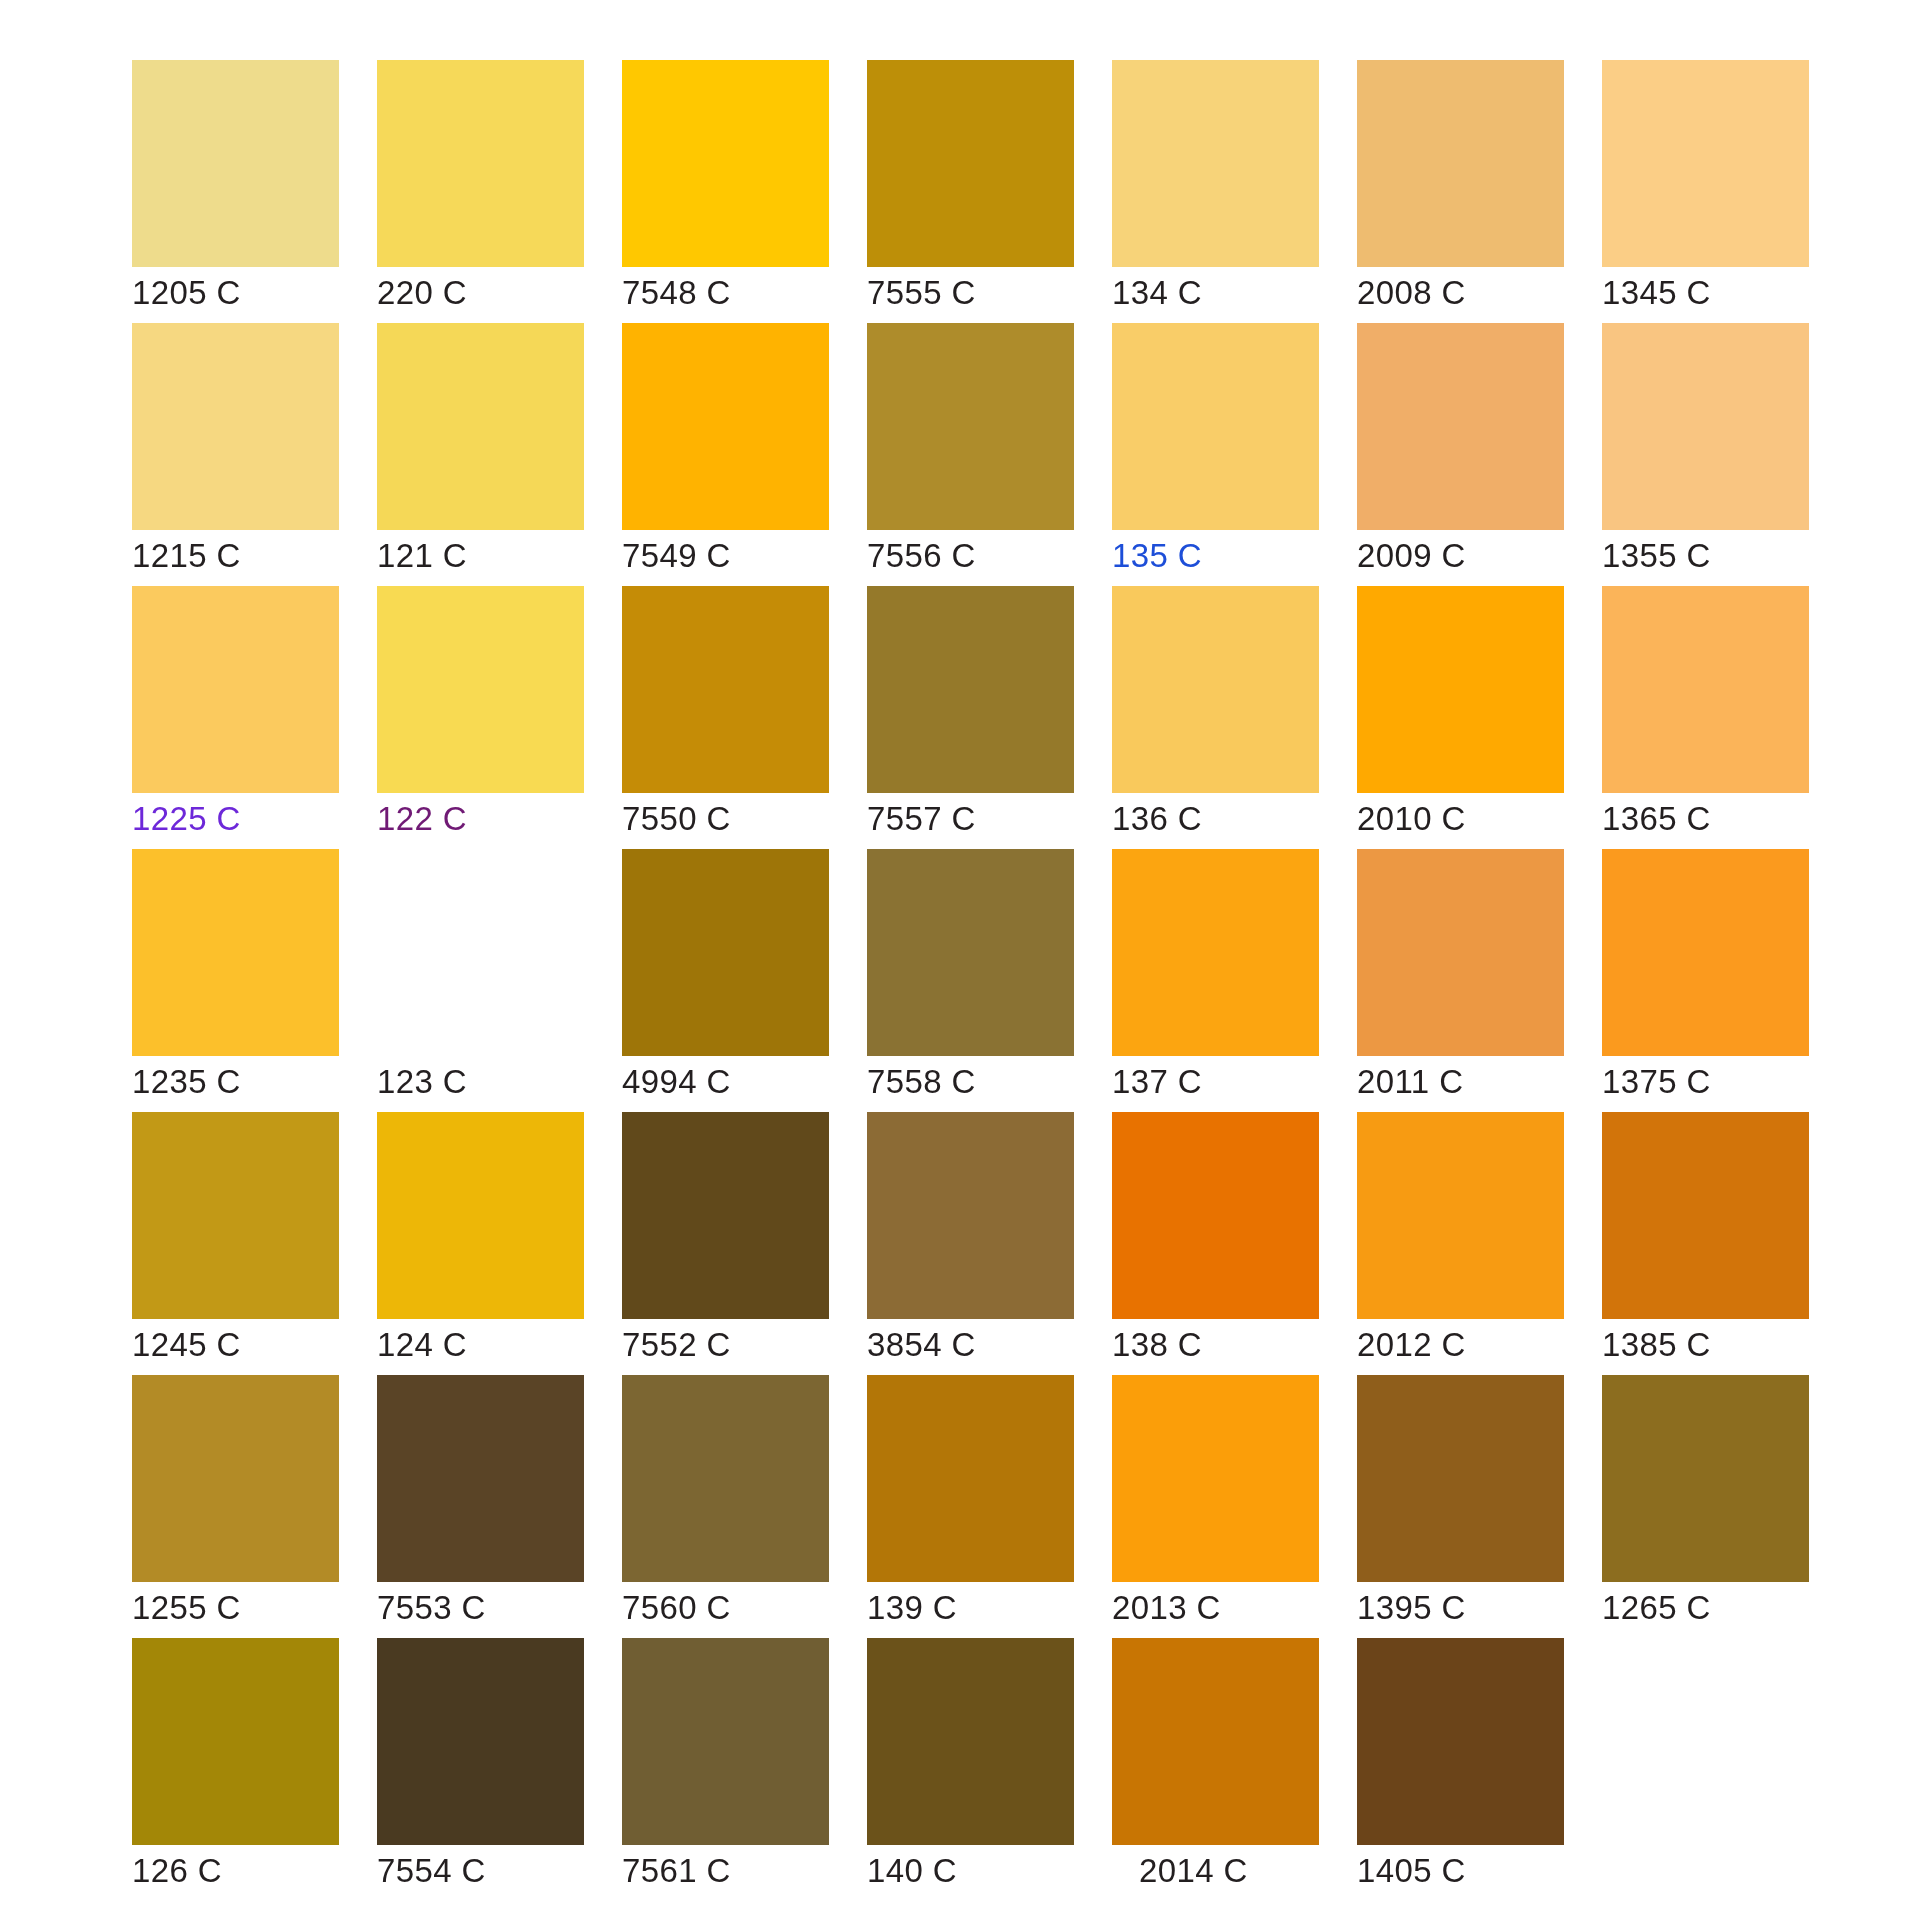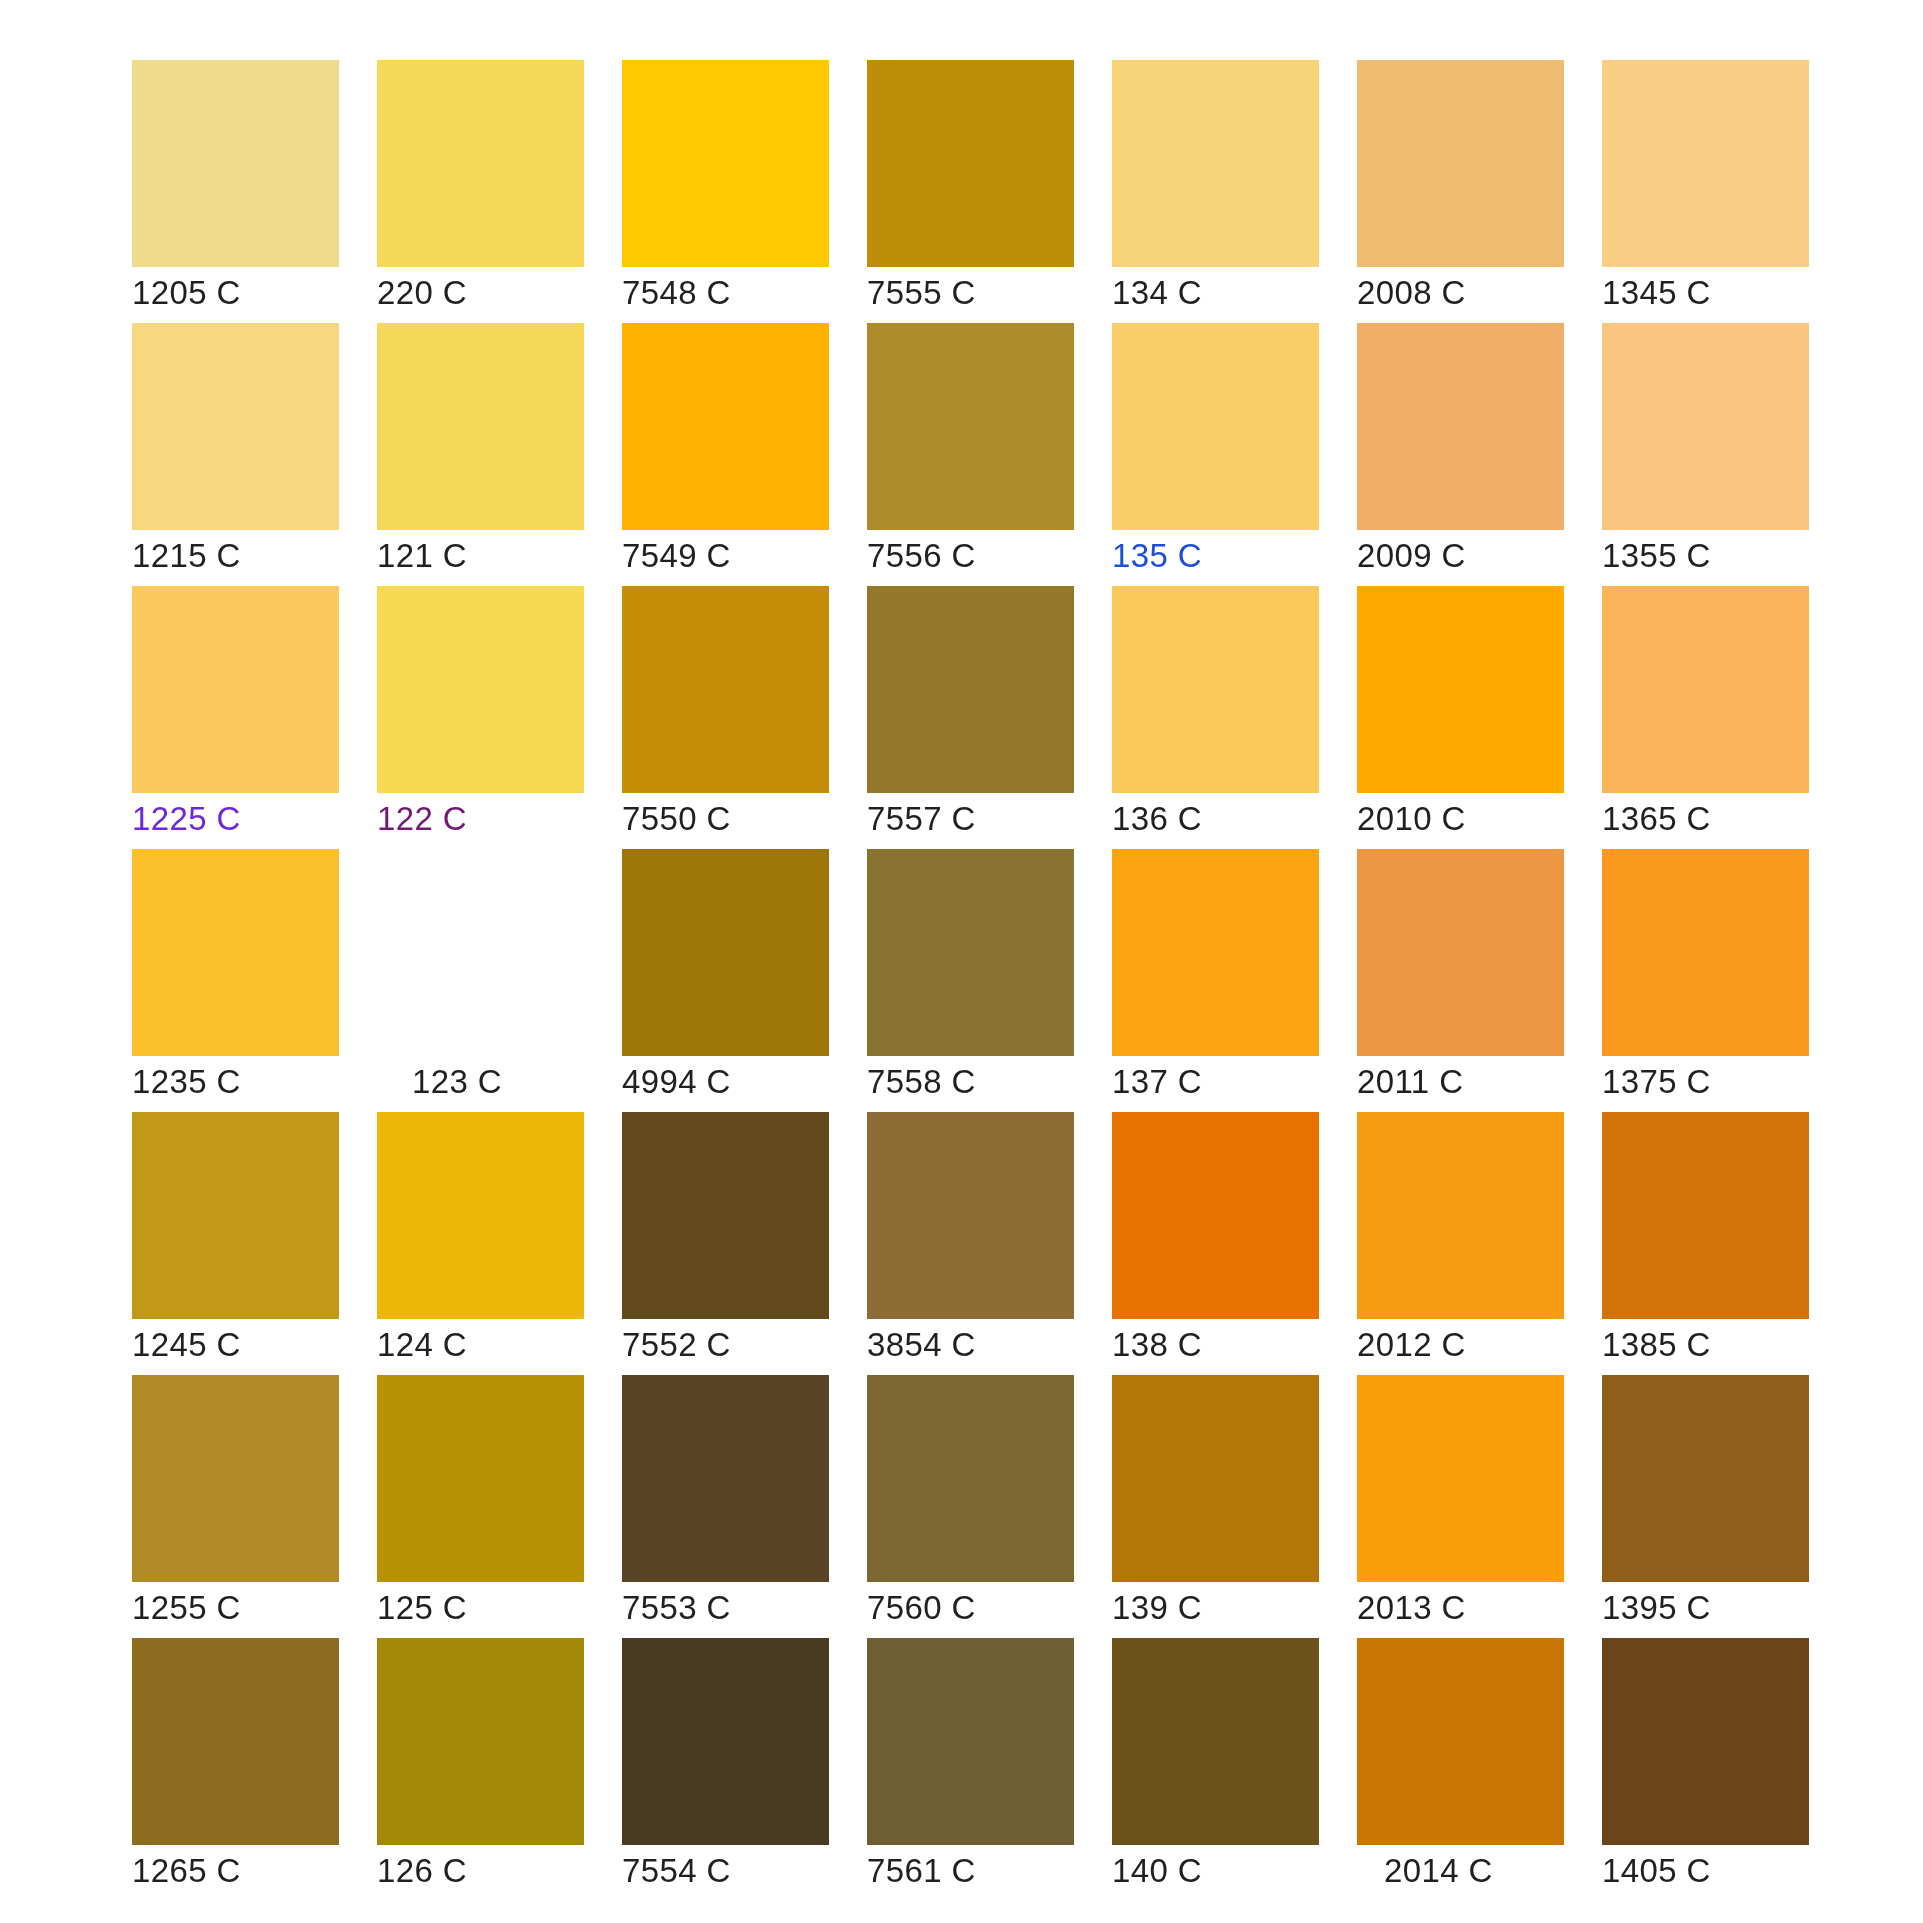--- a/index.html
+++ b/index.html
@@ -144,21 +144,21 @@
       <div class="swatch-cell">
         <div class="swatch-chip" style="background-color: rgb(251, 180, 89);"></div>
         <div class="swatch-label" style="color: rgb(35, 31, 32);">1365 C</div>
       </div>
       <div class="swatch-cell">
         <div class="swatch-chip" style="background-color: rgb(252, 192, 43);"></div>
         <div class="swatch-label" style="color: rgb(35, 31, 32);">1235 C</div>
       </div>
       <div class="swatch-cell">
         <div class="swatch-chip"></div>
-        <div class="swatch-label" style="color: rgb(35, 31, 32); margin-left: 35px;">123 C</div>
+        <div class="swatch-label" style="color: rgb(35, 31, 32);">123 C</div>
       </div>
       <div class="swatch-cell">
         <div class="swatch-chip" style="background-color: rgb(158, 117, 8);"></div>
         <div class="swatch-label" style="color: rgb(35, 31, 32);">4994 C</div>
       </div>
       <div class="swatch-cell">
         <div class="swatch-chip" style="background-color: rgb(138, 114, 51);"></div>
         <div class="swatch-label" style="color: rgb(35, 31, 32);">7558 C</div>
       </div>
       <div class="swatch-cell">
@@ -199,24 +199,20 @@
       </div>
       <div class="swatch-cell">
         <div class="swatch-chip" style="background-color: rgb(210, 116, 10);"></div>
         <div class="swatch-label" style="color: rgb(35, 31, 32);">1385 C</div>
       </div>
       <div class="swatch-cell">
         <div class="swatch-chip" style="background-color: rgb(179, 139, 38);"></div>
         <div class="swatch-label" style="color: rgb(35, 31, 32);">1255 C</div>
       </div>
       <div class="swatch-cell">
-        <div class="swatch-chip" style="background-color: rgb(184, 146, 6);"></div>
-        <div class="swatch-label" style="color: rgb(35, 31, 32);">125 C</div>
-      </div>
-      <div class="swatch-cell">
         <div class="swatch-chip" style="background-color: rgb(90, 68, 38);"></div>
         <div class="swatch-label" style="color: rgb(35, 31, 32);">7553 C</div>
       </div>
       <div class="swatch-cell">
         <div class="swatch-chip" style="background-color: rgb(124, 102, 50);"></div>
         <div class="swatch-label" style="color: rgb(35, 31, 32);">7560 C</div>
       </div>
       <div class="swatch-cell">
         <div class="swatch-chip" style="background-color: rgb(179, 118, 7);"></div>
         <div class="swatch-label" style="color: rgb(35, 31, 32);">139 C</div>

